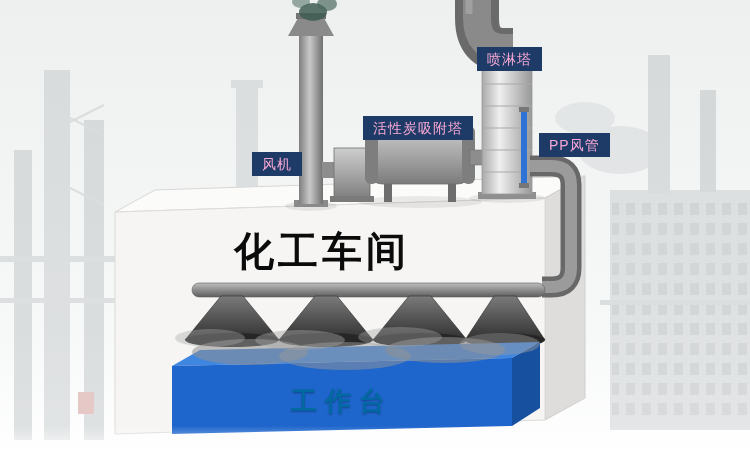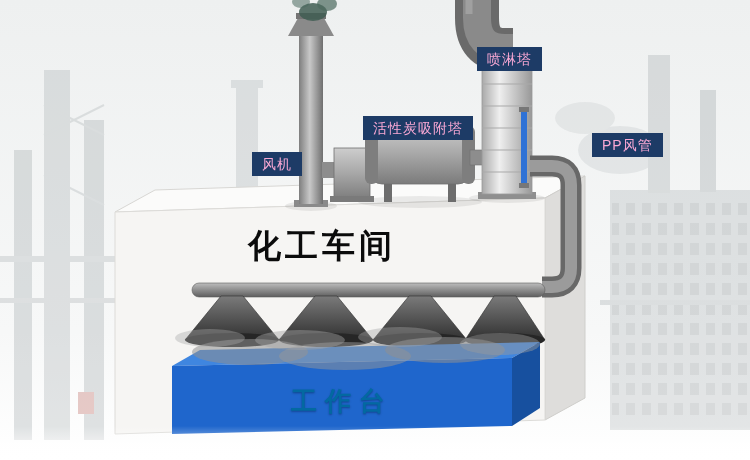--- a/index.html
+++ b/index.html
@@ -7,21 +7,21 @@
     position:relative; width:750px; height:460px; overflow:hidden;
     background:#ffffff; font-family:"Liberation Sans", sans-serif;
   }
   .scene svg { position:absolute; left:0; top:0; }
   .badge {
     position:absolute; background:#1d3b66; color:#f9a8d4;
     font-size:14px; line-height:1; padding:5px 10px; white-space:nowrap;
     letter-spacing:1px;
   }
   .workshop-title {
-    position:absolute; color:#0b0b0b; font-weight:bold; font-size:33px;
+    position:absolute; color:#0b0b0b; font-weight:bold; font-size:40px;
     letter-spacing:4px; text-align:center;
   }
   .bench-title {
     position:absolute; color:#0369a1; font-weight:bold; font-size:26px;
     letter-spacing:8px; text-align:center; text-shadow:0 1px 2px rgba(0,0,40,.35);
   }
 </style>
 </head>
 <body>
 
@@ -193,18 +193,18 @@
       <ellipse cx="500" cy="344" rx="40" ry="11" fill="#9b9b9b" opacity="0.45"></ellipse>
       <ellipse cx="210" cy="338" rx="35" ry="9" fill="#ababab" opacity="0.4"></ellipse>
     </g>
 
     <rect x="0" y="426" width="750" height="34" fill="url(#fadeB)"></rect>
   </svg>
 
   <div class="badge" style="left:252px;top:152px">风机</div>
   <div class="badge" style="left:363px;top:116px">活性炭吸附塔</div>
   <div class="badge" style="left:477px;top:47px">喷淋塔</div>
-  <div class="badge" style="left:592px;top:133px">PP风管</div>
+  <div class="badge" style="left:539px;top:133px">PP风管</div>
 
   <div class="workshop-title" style="left:202px;top:224px;width:240px">化工车间</div>
   <div class="bench-title" style="left:192px;top:384px;width:300px">工作台</div>
 
 </div>
 
 </body></html>

